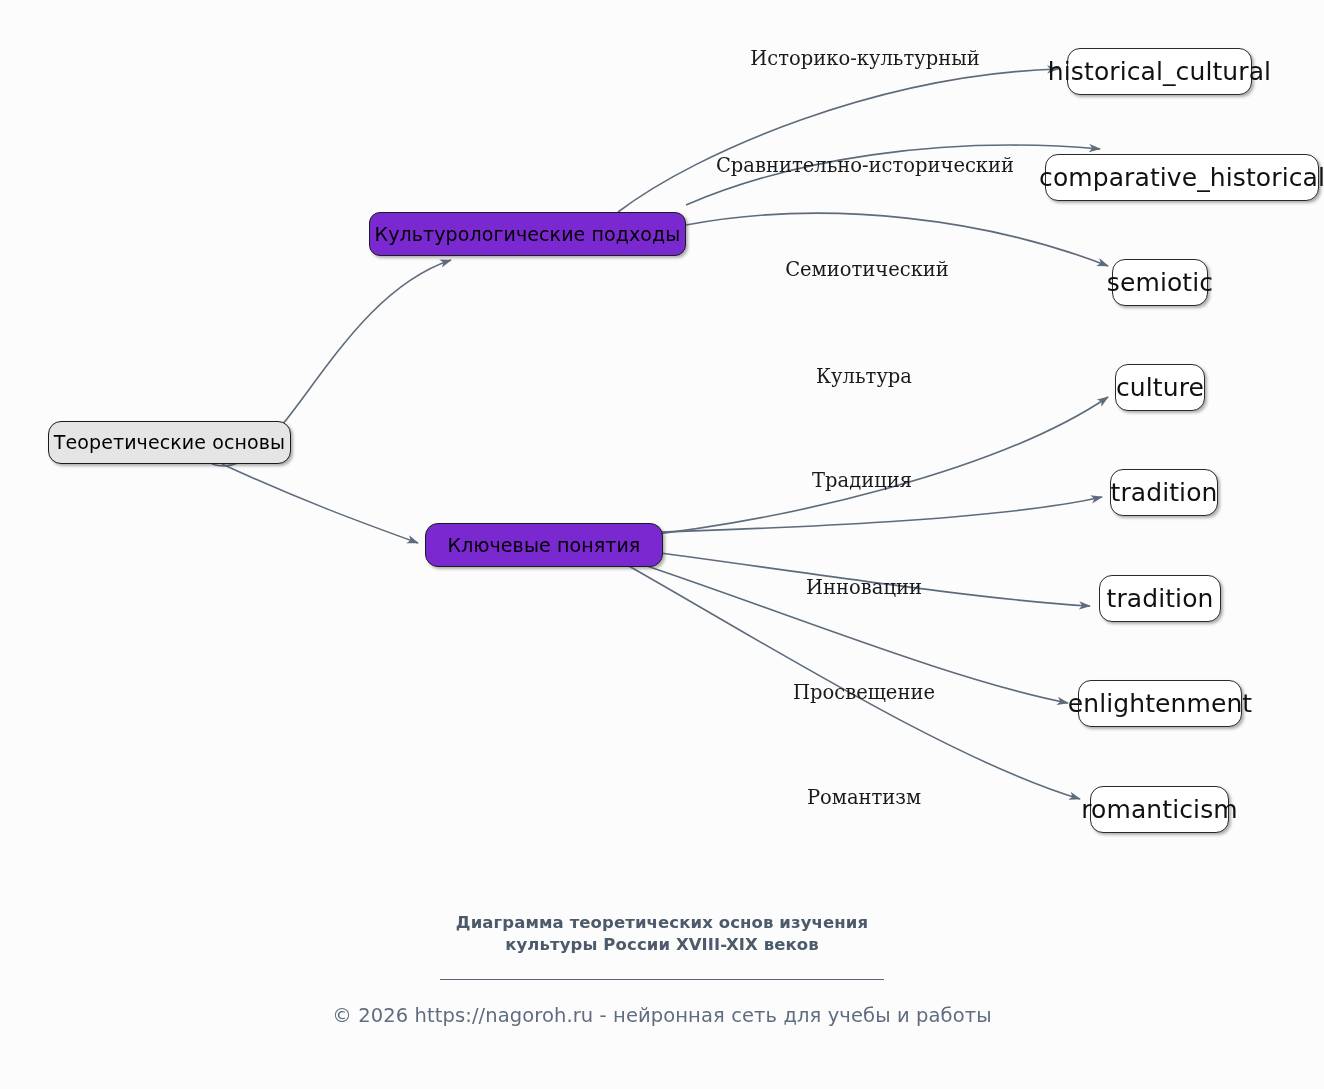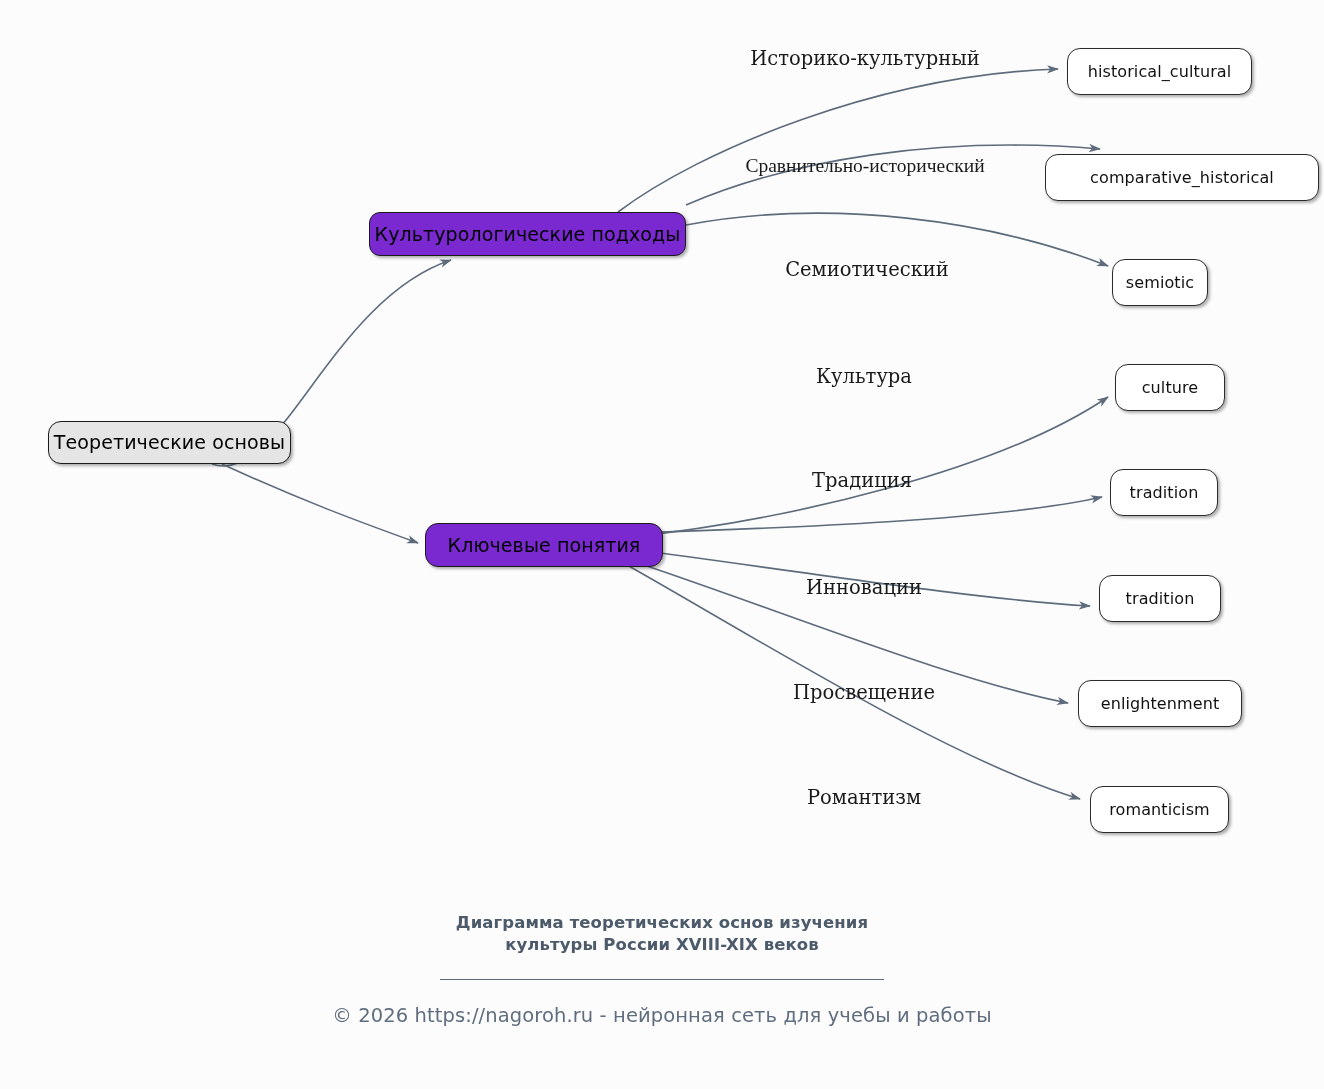--- a/index.html
+++ b/index.html
@@ -45,21 +45,21 @@
   }
   .node.branch {
     background: #7a28d0;
   }
   .node.leaf {
     background: #ffffff;
     border-color: #2b2b2b;
     border-width: 1.7px;
   }
   .node.leaf .node-label {
-    font-size: 16px;
+    font-size: 25px;
     color: #111111;
   }
   .edge-label {
     position: absolute;
     font-family: "DejaVu Serif", serif;
     font-size: 19.5px;
     color: #1a1a1a;
     white-space: nowrap;
     transform: translate(-50%, -50%);
     line-height: 1;
@@ -130,40 +130,40 @@
       </div>
       <div class="node leaf" style="left: 1067px; top: 48px; width: 185px; height: 47px;">
         <span class="node-label">historical_cultural</span>
       </div>
       <div class="node leaf" style="left: 1045px; top: 154px; width: 274px; height: 47px; text-align: center;">
         <span class="node-label">comparative_historical</span>
       </div>
       <div class="node leaf" style="left: 1112px; top: 259px; width: 96px; height: 47px;">
         <span class="node-label">semiotic</span>
       </div>
-      <div class="node leaf" style="left: 1115px; top: 364px; width: 110px; height: 47px;">
+      <div class="node leaf" style="left: 1115px; top: 364px; width: 90px; height: 47px;">
         <span class="node-label">culture</span>
       </div>
       <div class="node leaf" style="left: 1110px; top: 469px; width: 108px; height: 47px;">
         <span class="node-label">tradition</span>
       </div>
       <div class="node leaf" style="left: 1099px; top: 575px; width: 122px; height: 47px;">
         <span class="node-label">tradition</span>
       </div>
       <div class="node leaf" style="left: 1078px; top: 680px; width: 164px; height: 47px;">
         <span class="node-label">enlightenment</span>
       </div>
       <div class="node leaf" style="left: 1090px; top: 786px; width: 139px; height: 47px;">
         <span class="node-label">romanticism</span>
       </div>
     </div>
 
   <div id="label-layer">
       <div class="edge-label" style="left: 865px; top: 59px;">Историко-культурный</div>
-      <div class="edge-label" style="left: 865px; top: 166px; font-family: Liberation Serif, serif;">Сравнительно-исторический</div>
+      <div class="edge-label" style="left: 865px; top: 166px;">Сравнительно-исторический</div>
       <div class="edge-label" style="left: 867px; top: 270px;">Семиотический</div>
       <div class="edge-label" style="left: 864px; top: 377px;">Культура</div>
       <div class="edge-label" style="left: 862px; top: 481px;">Традиция</div>
       <div class="edge-label" style="left: 864px; top: 588px;">Инновации</div>
       <div class="edge-label" style="left: 864px; top: 693px;">Просвещение</div>
       <div class="edge-label" style="left: 864px; top: 798px;">Романтизм</div>
     </div>
 
   <div id="footer">
     <div id="footer-title">

